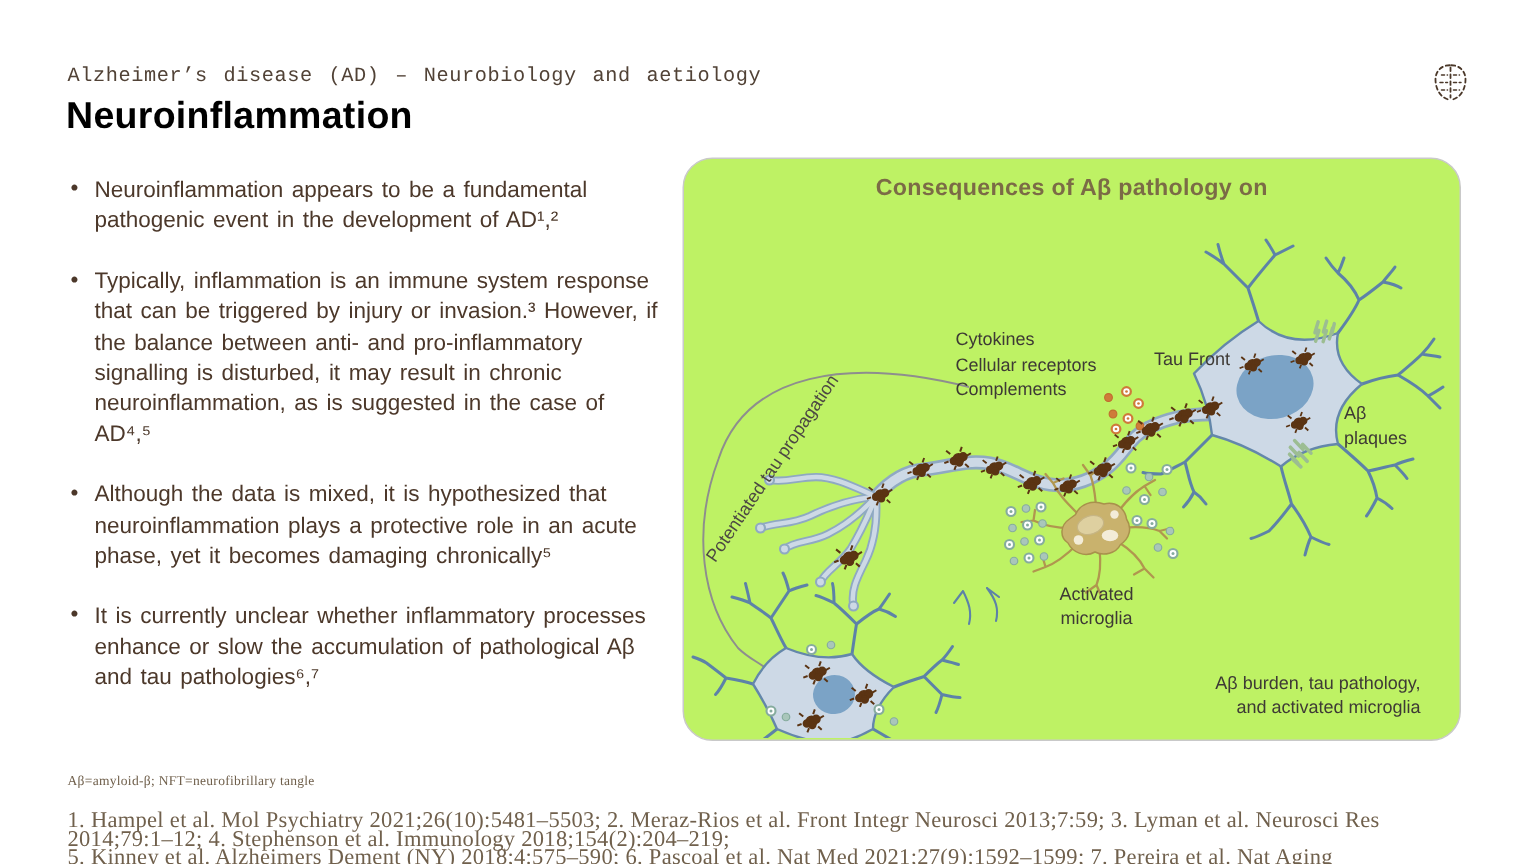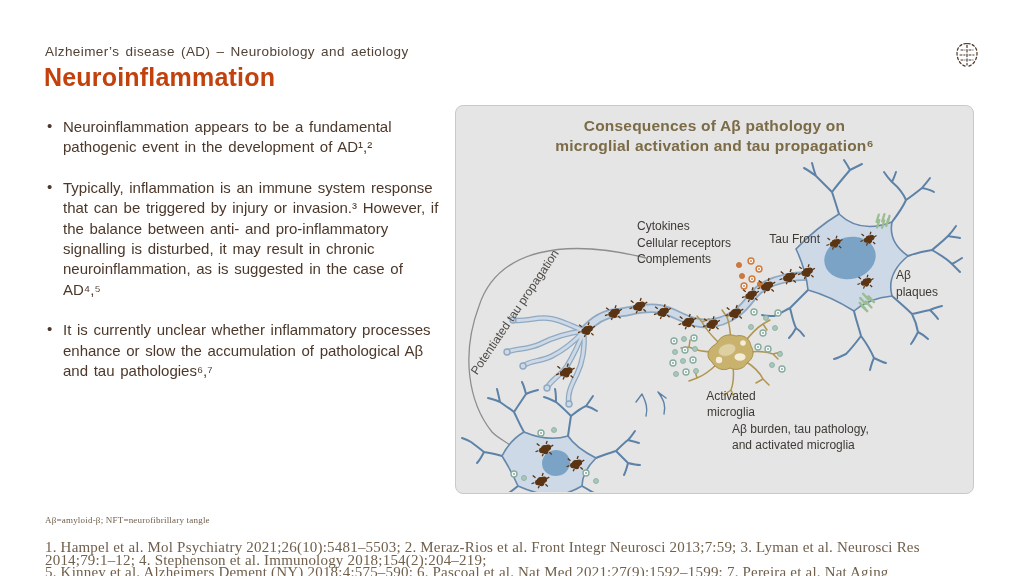--- a/index.html
+++ b/index.html
@@ -2,54 +2,54 @@
 <html><head>
 <meta charset="utf-8">
 <style>
   html,body{margin:0;padding:0;}
   body{
     width:1024px;height:576px;position:relative;background:#ffffff;
     font-family:"Liberation Sans",sans-serif;overflow:hidden;
   }
   .kicker{
     position:absolute;left:45px;top:44px;
-    font-family:Liberation Sans, sans-serif;font-size:13.5px;color:#514236;
+    font-family:Liberation Mono, monospace;font-size:13.5px;color:#514236;
     letter-spacing:.4px;word-spacing:2px;
   }
   .slide-title{
     position:absolute;left:44px;top:63px;
-    font-size:25px;font-weight:bold;color:#c2410c;letter-spacing:.2px;
+    font-size:25px;font-weight:bold;color:#000000;letter-spacing:.2px;
   }
   .logo{position:absolute;top:41px;right:44px;display:flex;align-items:center;gap:7px;}
   .logo-text{font-size:19px;font-weight:600;color:#33241a;letter-spacing:.2px;}
   .bullets{position:absolute;left:46px;top:117px;width:394px;margin:0;padding:0;list-style:none;}
   .bullets li{
     position:relative;padding-left:17px;margin:0 0 20px 0;
     font-size:15px;line-height:20.4px;color:#4c382a;word-spacing:1.5px;
   }
   .bullets li::before{content:"\2022";position:absolute;left:1px;top:-1px;font-size:15px;color:#4c382a;}
   .panel{
     position:absolute;left:455px;top:105px;width:519px;height:389px;
-    border:1.5px solid #c9c9c9;border-radius:8px;background:#e5e5e5;
+    border:1.5px solid #c9c9c9;border-radius:20px;background:#bef264;
     box-sizing:border-box;overflow:hidden;
   }
   .fig-title{
     position:absolute;top:10px;left:0;right:0;text-align:center;
     font-size:15.5px;font-weight:bold;color:#7b6b46;line-height:19.5px;letter-spacing:.2px;
   }
   .illus{position:absolute;left:0;top:0;width:516px;height:386px;}
   .fig-label{
     position:absolute;font-size:12px;color:#3e3a35;line-height:16.5px;
     white-space:pre-line;
   }
   .lbl-cytokines{left:181px;top:112px;}
   .lbl-taunfts{left:294px;top:125px;width:70px;text-align:right;}
   .lbl-plaques{left:440px;top:117px;margin-top:44px;}
   .lbl-microglia{left:215px;top:283px;width:120px;text-align:center;line-height:15.5px;}
-  .lbl-burden{left:276px;top:315px;width:215px;text-align:left;line-height:16px;}
+  .lbl-burden{left:276px;top:341px;width:215px;text-align:right;line-height:16px;}
   .lbl-potentiated{
     left:-16px;top:198px;width:150px;text-align:center;color:#4c4843;
     transform:rotate(-56deg);font-size:12px;
   }
   .footer-abbr{
     position:absolute;left:45px;top:515px;
     font-family:"Liberation Serif",serif;font-size:9px;color:#70604c;letter-spacing:.2px;
   }
   .footer-refs{
     position:absolute;left:45px;top:541px;width:940px;
@@ -82,20 +82,21 @@
         <path d="M13,4 L13,24" stroke-dasharray="2.4,2.2"></path>
         <path d="M7,9 h4 M15,9 h4 M6,14 h5 M15,14 h5 M7,19 h4 M15,19 h4" stroke-dasharray="2,1.8" stroke-width="1"></path>
       </g>
     </svg>
   </span>
 </div>
 
 <ul class="bullets">
   <li>Neuroinflammation appears to be a fundamental pathogenic event in the development of AD¹,²</li>
   <li>Typically, inflammation is an immune system response that can be triggered by injury or invasion.³ However, if the balance between anti- and pro-inflammatory signalling is disturbed, it may result in chronic neuroinflammation, as is suggested in the case of AD⁴,⁵</li>
+  <li>Although the data is mixed, it is hypothesized that neuroinflammation plays a protective role in an acute phase, yet it becomes damaging chronically⁵</li>
   <li>It is currently unclear whether inflammatory processes enhance or slow the accumulation of pathological Aβ and tau pathologies⁶,⁷</li>
 </ul>
 
 <div class="panel">
 
   <svg class="illus" viewBox="0 0 516 386">
     <defs>
       <marker id="ah" markerWidth="9" markerHeight="8" refX="6.5" refY="3" orient="auto">
         <path d="M0,0 L7.5,3 L0,6 Z" fill="#8e8e8e"></path>
       </marker>
@@ -262,21 +263,20 @@
       <use href="#tau" transform="translate(413,133)"></use>
       <use href="#tau" transform="translate(410,176)"></use>
       <use href="#tau" transform="translate(89,343) scale(1.1)"></use>
       <use href="#tau" transform="translate(120,358) scale(1.1)"></use>
       <use href="#tau" transform="translate(85,375) scale(1.1)"></use>
     </g>
   </svg>
 
   <div class="fig-title">
     <div>Consequences of Aβ pathology on</div>
-    <div>microglial activation and tau propagation⁶</div>
   </div>
 
   <div class="fig-label lbl-cytokines">Cytokines
 Cellular receptors
 Complements</div>
   <div class="fig-label lbl-taunfts">Tau Front</div>
   <div class="fig-label lbl-plaques">Aβ
 plaques</div>
   <div class="fig-label lbl-potentiated">Potentiated tau propagation</div>
   <div class="fig-label lbl-microglia">Activated

